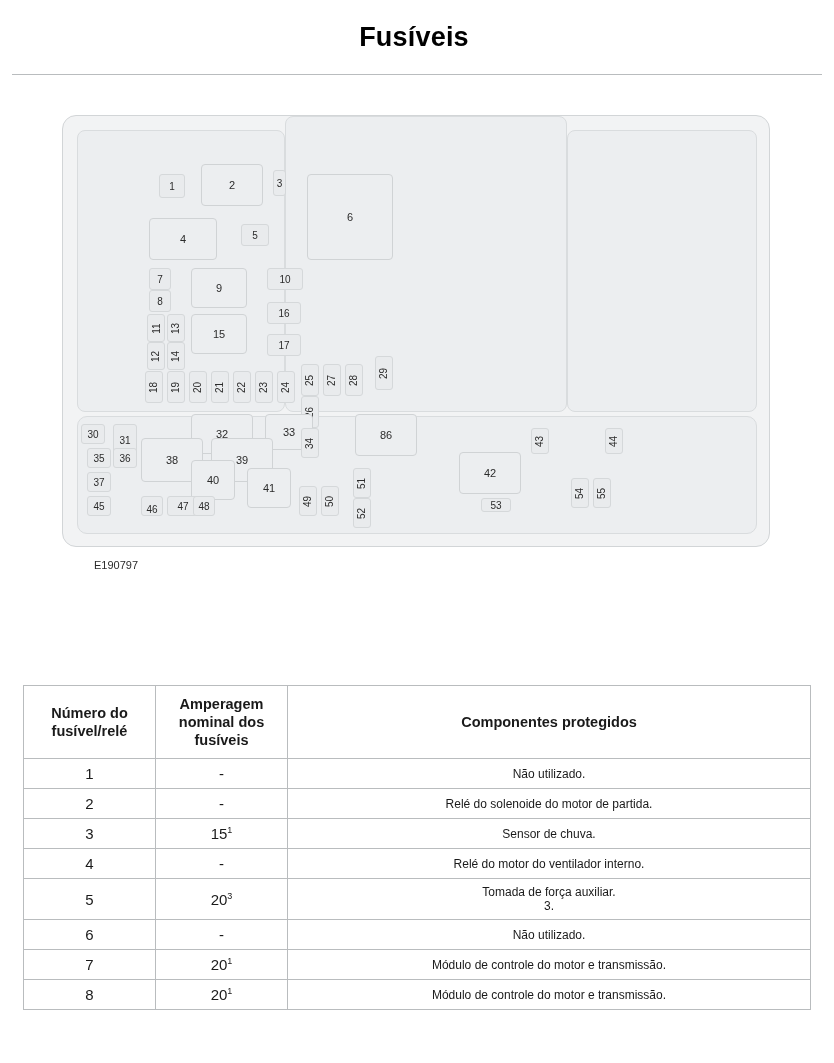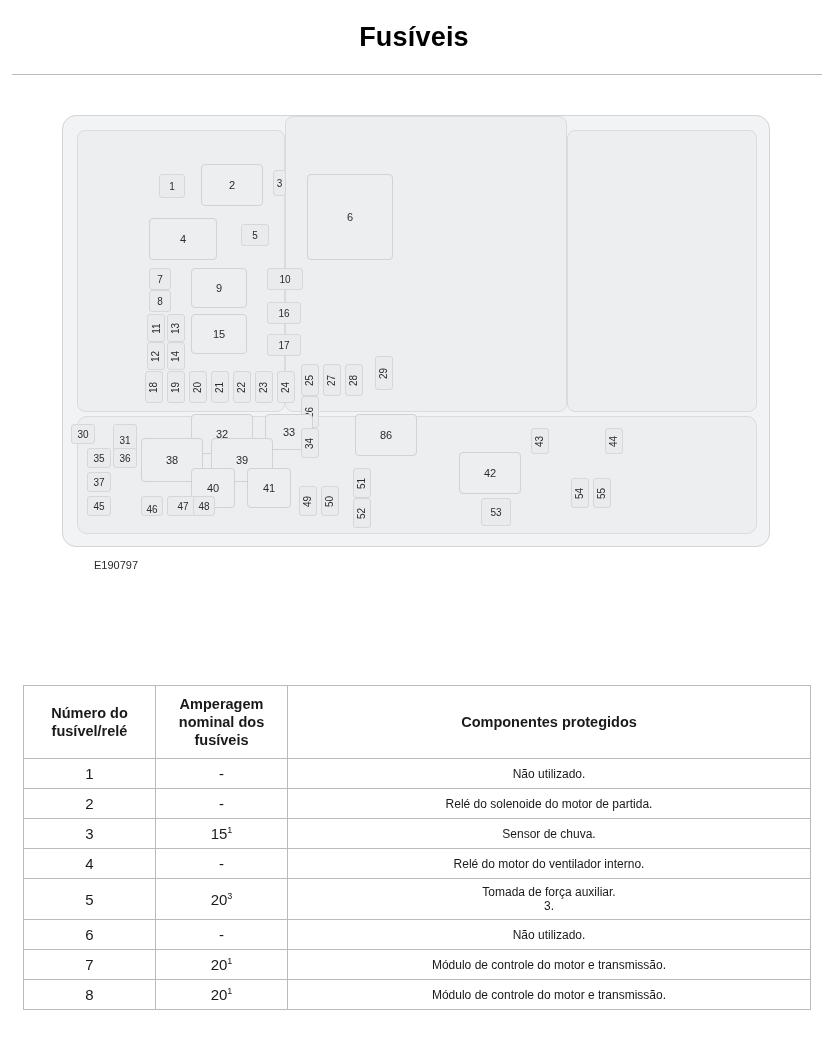--- a/index.html
+++ b/index.html
@@ -217,21 +217,21 @@
           </div>
           <div class="fuse vert" style="left: 260px; top: 248px; width: 18px; height: 32px;">
             <span>27</span>
           </div>
           <div class="fuse vert" style="left: 282px; top: 248px; width: 18px; height: 32px;">
             <span>28</span>
           </div>
           <div class="fuse vert" style="left: 312px; top: 240px; width: 18px; height: 34px;">
             <span>29</span>
           </div>
-          <div class="fuse" style="left: 8px; top: 308px; width: 24px; height: 20px;">
+          <div class="fuse" style="left: 18px; top: 308px; width: 24px; height: 20px;">
             <span>30</span>
           </div>
           <div class="fuse" style="left: 50px; top: 308px; width: 24px; height: 32px;">
             <span>31</span>
           </div>
           <div class="fuse big" style="left: 128px; top: 298px; width: 62px; height: 40px;">
             <span>32</span>
           </div>
           <div class="fuse big" style="left: 202px; top: 298px; width: 48px; height: 36px;">
             <span>33</span>
@@ -247,21 +247,21 @@
           </div>
           <div class="fuse" style="left: 24px; top: 356px; width: 24px; height: 20px;">
             <span>37</span>
           </div>
           <div class="fuse big" style="left: 78px; top: 322px; width: 62px; height: 44px;">
             <span>38</span>
           </div>
           <div class="fuse big" style="left: 140px; top: 322px; width: 62px; height: 44px; margin-left: 8px;">
             <span>39</span>
           </div>
-          <div class="fuse big" style="left: 128px; top: 352px; width: 44px; height: 40px;">
+          <div class="fuse big" style="left: 128px; top: 344px; width: 44px; height: 40px;">
             <span>40</span>
           </div>
           <div class="fuse big" style="left: 184px; top: 352px; width: 44px; height: 40px;">
             <span>41</span>
           </div>
           <div class="fuse big" style="left: 396px; top: 336px; width: 62px; height: 42px;">
             <span>42</span>
           </div>
           <div class="fuse vert" style="left: 468px; top: 312px; width: 18px; height: 26px;">
             <span>43</span>
@@ -286,21 +286,21 @@
           </div>
           <div class="fuse vert" style="left: 258px; top: 370px; width: 18px; height: 30px;">
             <span>50</span>
           </div>
           <div class="fuse vert" style="left: 290px; top: 352px; width: 18px; height: 30px;">
             <span>51</span>
           </div>
           <div class="fuse vert" style="left: 290px; top: 382px; width: 18px; height: 30px;">
             <span>52</span>
           </div>
-          <div class="fuse" style="left: 418px; top: 382px; width: 30px; height: 28px;">
+          <div class="fuse" style="left: 418px; top: 382px; width: 30px; height: 14px;">
             <span>53</span>
           </div>
           <div class="fuse vert" style="left: 508px; top: 362px; width: 18px; height: 30px;">
             <span>54</span>
           </div>
           <div class="fuse vert" style="left: 530px; top: 362px; width: 18px; height: 30px;">
             <span>55</span>
           </div>
           <div class="fuse big" style="left: 292px; top: 298px; width: 62px; height: 42px;">
             <span>86</span>

